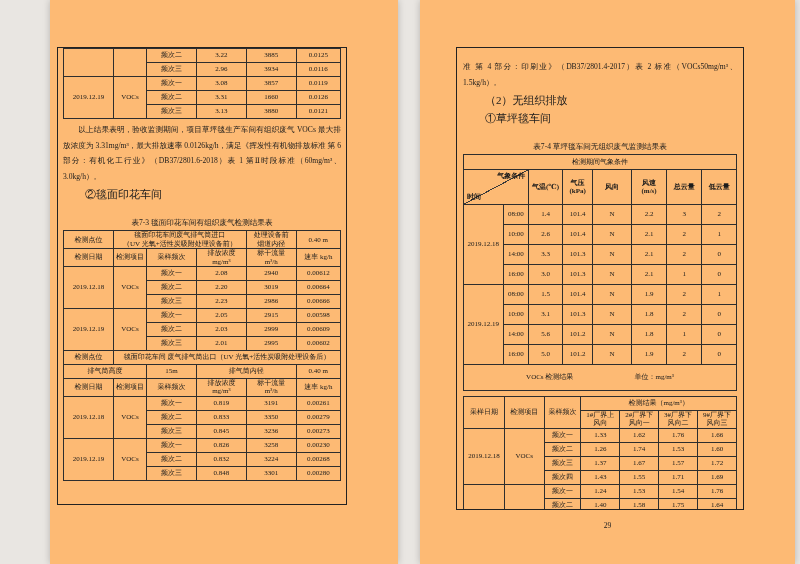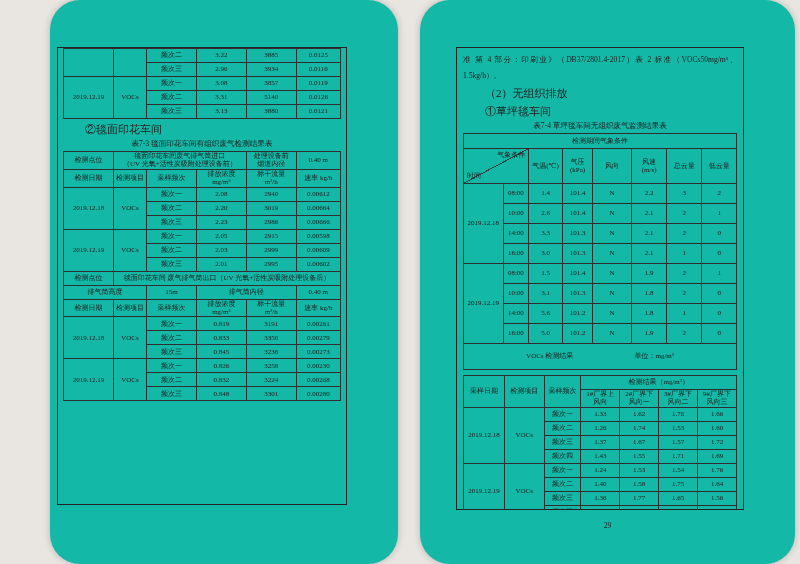--- a/index.html
+++ b/index.html
@@ -3,51 +3,50 @@
 <meta charset="utf-8">
 <style>
   html,body{margin:0;padding:0;}
   body{
     width:800px;height:564px;overflow:hidden;position:relative;
     background:#e9e6e2;
     font-family:"Liberation Serif","DejaVu Serif",serif;
     color:#1b1b1b;
   }
   .page{
-    position:absolute;top:0;bottom:0;background:#14b8a6;
+    position:absolute;top:0;bottom:0;background:#fdba74;
     box-shadow:0 0 7px rgba(0,0,0,.22);
-    border-radius:30px;
   }
   .page-left{left:50px;width:348px;}
   .page-right{left:420px;width:375px;}
   .frame{
     position:absolute;border:1.5px solid #222;box-sizing:border-box;
     overflow:hidden;
   }
   .page-left .frame{left:7px;top:47px;width:290px;height:458px;padding:0 5px;}
   .page-right .frame{left:36px;top:47px;width:288px;height:463px;padding:3px 6px 0 6px;}
 
   table.tbl{
     width:100%;border-collapse:collapse;table-layout:fixed;
     font-size:7px;border:1.6px solid #1e1e1e;
   }
   table.tbl td{
     border:1px solid #2e2e2e;text-align:center;vertical-align:middle;
     padding:0 1px;height:13px;line-height:1.2;white-space:pre-line;
     overflow:hidden;
   }
   table.t4w td{height:19px;}
-  table.t4w td.hdr{height:26px;}
+  table.t4w td.hdr{height:26px;font-weight:bold;}
   .para{
     font-size:7.6px;line-height:15.6px;text-align:justify;
     margin:3px 0 3px 0;text-indent:2em;
   }
   .para.noindent{text-indent:0;}
   .subhead{font-size:11px;margin:3px 0 2px 0;text-indent:2em;}
-  .caption{font-size:7.6px;text-align:center;margin:2px 0 2px 0;}
+  .caption{font-size:7.6px;text-align:center;margin:16px 0 2px 0;}
   .pageno{
     position:absolute;bottom:34px;left:0;right:0;text-align:center;
     font-size:7.5px;color:#222;
   }
   
   td.diag{position:relative;padding:0;}
   td.diag .d-line{
     position:absolute;left:0;top:0;right:0;bottom:0;
     background:linear-gradient(to bottom right,
       transparent calc(50% - .5px), #3a3a3a calc(50% - .5px),
@@ -93,32 +92,33 @@
             <td rowspan="3">2019.12.19</td>
             <td rowspan="3">VOCs</td>
             <td>频次一</td>
             <td>3.08</td>
             <td>3857</td>
             <td>0.0119</td>
           </tr>
           <tr>
             <td>频次二</td>
             <td>3.31</td>
-            <td>5140</td>
+            <td>1660</td>
             <td>0.0126</td>
           </tr>
           <tr>
             <td>频次三</td>
             <td>3.13</td>
             <td>3880</td>
             <td>0.0121</td>
           </tr>
         </tbody>
     </table>
 
+    <p class="para">以上结果表明，验收监测期间，项目草坪毯生产车间有组织废气 VOCs 最大排放浓度为 3.31mg/m³，最大排放速率 0.0126kg/h，满足《挥发性有机物排放标准 第 6 部分：有机化工行业》（DB37/2801.6-2018）表 1 第Ⅱ时段标准（60mg/m³、3.0kg/h）。</p>
 
     <p class="subhead">②毯面印花车间</p>
     <p class="caption">表7-3 毯面印花车间有组织废气检测结果表</p>
 
     <table class="tbl">
       <colgroup>
         <col style="width:18%">
           <col style="width:12%">
           <col style="width:18%">
         <col style="width:18%">
@@ -252,21 +252,21 @@
           </tr>
         </tbody>
     </table>
 
   </div>
 </div>
 
 <div class="page page-right">
   <div class="frame">
 
-    <p class="para noindent" style="margin-top:1px;">准 第 4 部分：印刷业》（DB37/2801.4-2017）表 2 标准（VOCs50mg/m³、1.5kg/h）。</p>
+    <p class="para noindent" style="margin-top:8px;">准 第 4 部分：印刷业》（DB37/2801.4-2017）表 2 标准（VOCs50mg/m³、1.5kg/h）。</p>
     <p class="subhead">（2）无组织排放</p>
     <p class="subhead">①草坪毯车间</p>
     <p class="caption">表7-4 草坪毯车间无组织废气监测结果表</p>
 
     <table class="tbl t4w">
       <colgroup>
         <col style="width:14.5%">
           <col style="width:9.4%">
           <col style="width:12.3%">
           <col style="width:11.2%">

